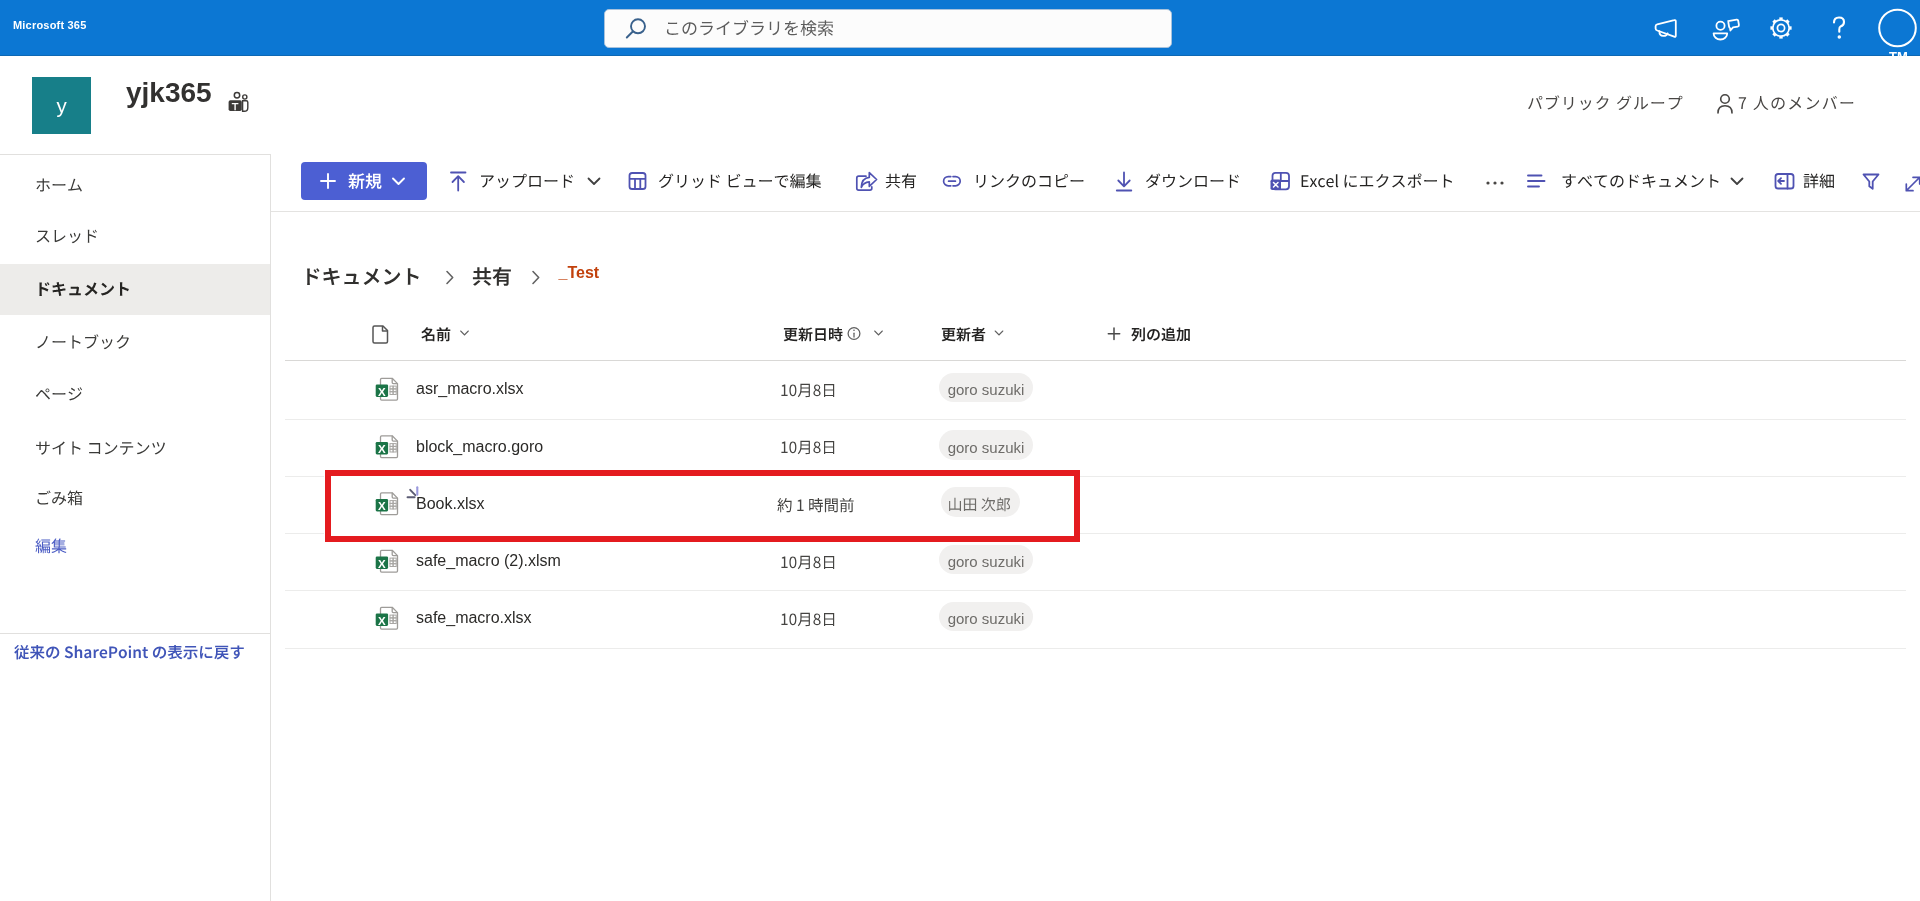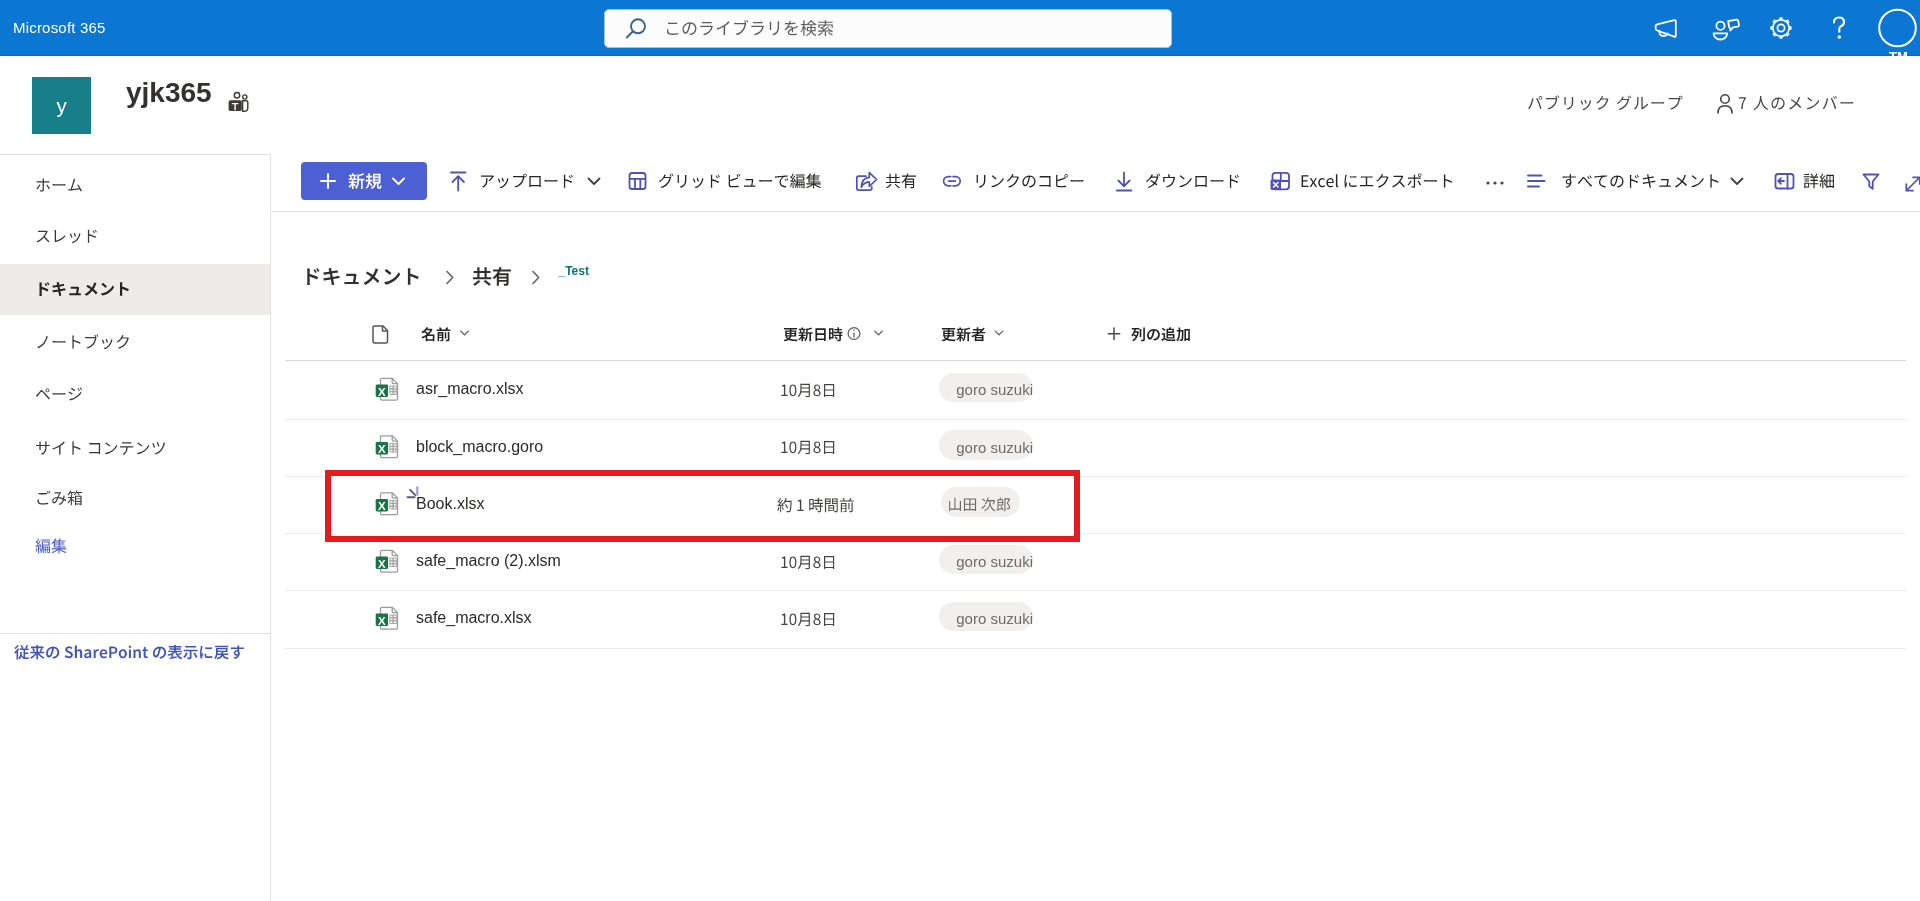--- a/index.html
+++ b/index.html
@@ -1,34 +1,34 @@
 <!DOCTYPE html>
 <html><head><meta charset="utf-8"><style>
 * { margin:0; padding:0; box-sizing:border-box; }
 body { width:1920px; height:901px; position:relative; overflow:hidden; background:#fff;
   font-family:"Liberation Sans",sans-serif; -webkit-font-smoothing:antialiased; }
 #suitebar { position:absolute; left:0; top:0; width:1920px; height:56px; background:#0c77d3; border-bottom:1px solid #0d68b4; }
-#m365 { position:absolute; left:13px; top:18.5px; color:#fff; font-size:15px; font-weight:normal; letter-spacing:0.2px; }
+#m365 { position:absolute; left:13px; top:18.5px; color:#fff; font-size:11px; font-weight:bold; letter-spacing:0.2px; }
 #search { position:absolute; left:604px; top:8.8px; width:568px; height:39.5px; background:#fcfcfc; border:1px solid #a8c2dc; border-radius:5px; }
 #tealsq { position:absolute; left:32px; top:77px; width:59px; height:57px; background:#177f89; color:#fff; font-size:20.5px; text-align:center; line-height:57px; }
 #sitetitle { position:absolute; left:126px; top:77px; font-size:28px; font-weight:bold; color:#323130; }
 #vline { position:absolute; left:270px; top:155px; width:1px; height:746px; background:#e1e0de; }
 #headline { position:absolute; left:0; top:154px; width:271px; height:1px; background:#e1e0de; }
 #tbline { position:absolute; left:271px; top:211px; width:1649px; height:1px; background:#e4e3e1; }
 #sideline { position:absolute; left:0px; top:633px; width:270px; height:1px; background:#e1e0de; }
 #selitem { position:absolute; left:0px; top:263.5px; width:270px; height:51.5px; background:#edecea; }
 #newbtn { position:absolute; left:301px; top:162px; width:126px; height:37.5px; background:#4c5fd3; border-radius:4px; }
 #hdrline { position:absolute; left:285px; top:360px; width:1621px; height:1px; background:#d9d8d6; }
 .sep { position:absolute; left:285px; width:1621px; height:1px; background:#ececeb; }
 .fn { position:absolute; left:416px; font-size:16px; color:#2b2a28; }
 .pill { position:absolute; left:939px; width:94px; height:29.5px; background:#f1f0ef; border-radius:15px; text-align:center; }
-.pill span { display:block; font-size:15px; color:#6e6c69; margin-top:5.5px; line-height:24px;text-align:right; }
+.pill span { display:block; font-size:15px; color:#6e6c69; margin-top:5.5px; line-height:24px; }
 .pill.p2 { left:941px; width:79px; }
 #redrect { position:absolute; left:324.5px; top:470px; width:755px; height:71.5px; border:6px solid #e41b1f; }
-#bc { position:absolute; left:558.5px; top:264px; font-size:12px; font-weight:bold; color:#0f766e; }
+#bc { position:absolute; left:558.5px; top:264px; font-size:16px; font-weight:bold; color:#c2410c; }
 #tm { position:absolute; left:1880px; top:21px; width:37px; text-align:center; color:#fff; font-size:13px; font-weight:600; line-height:15px;margin-top:28px; }
 #overlay { position:absolute; left:0; top:0; z-index:50; pointer-events:none; }
 </style></head>
 <body>
 <div id="suitebar"></div>
 <div id="m365">Microsoft 365</div>
 <div id="search"></div>
 <div id="tealsq">y</div>
 <div id="sitetitle">yjk365</div>
 <div id="vline"></div>

